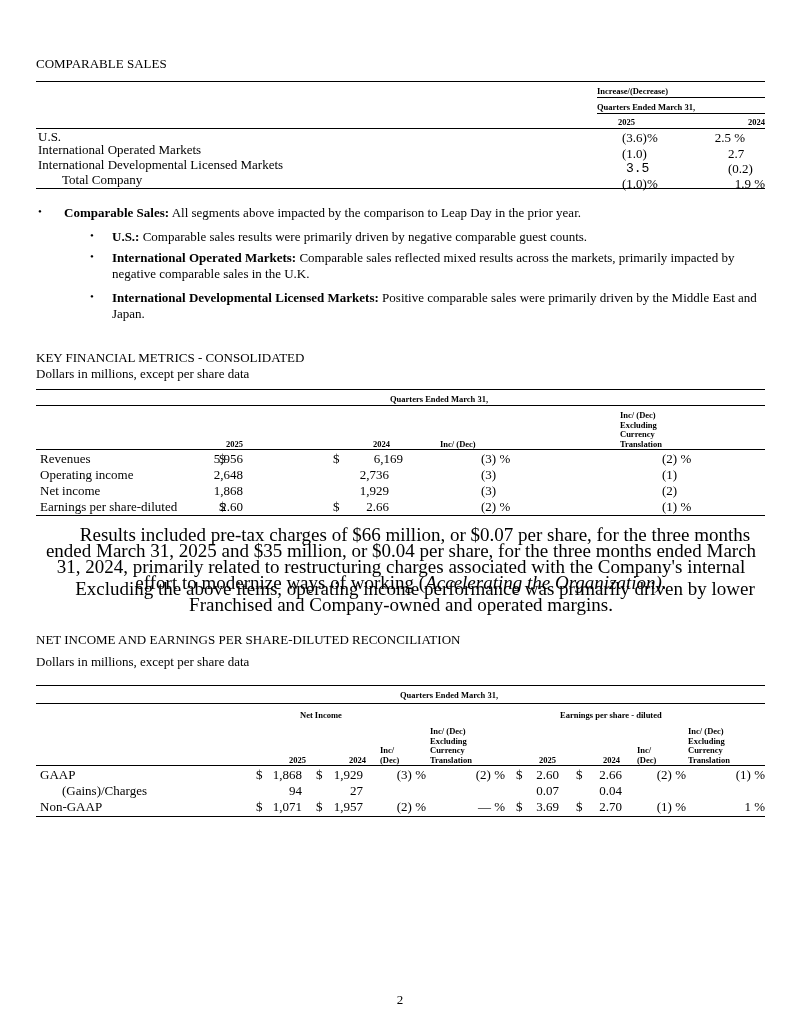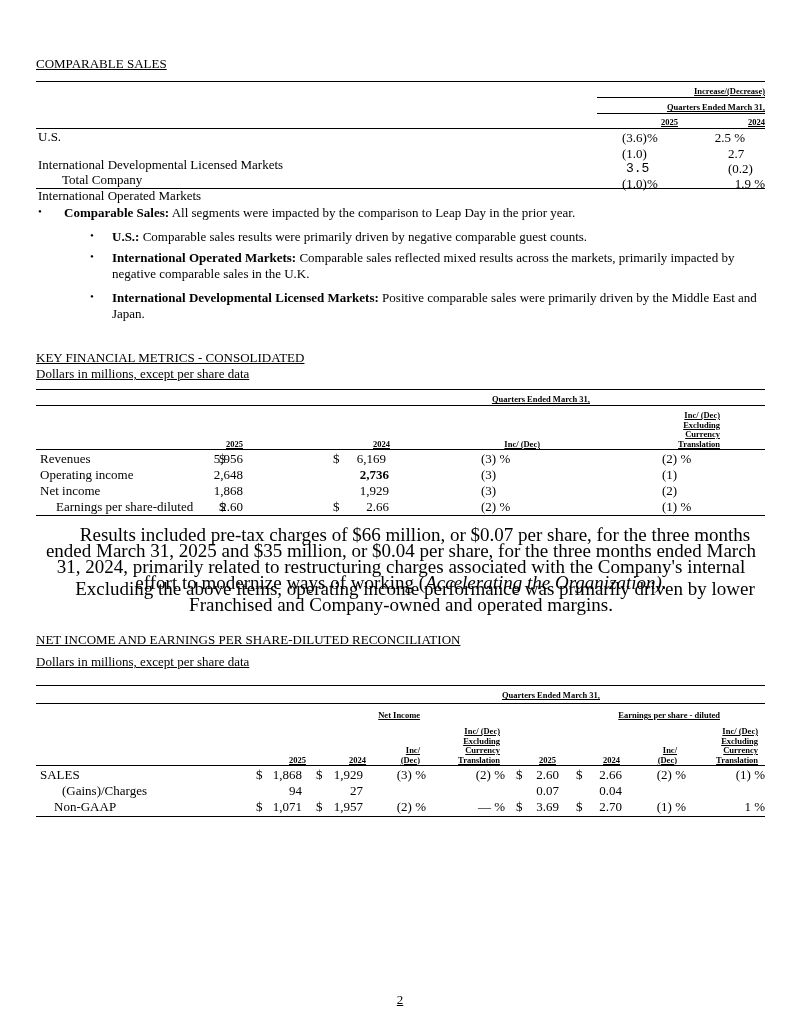--- a/index.html
+++ b/index.html
@@ -1,27 +1,27 @@
 <!DOCTYPE html>
 <html><head>
 <meta charset="utf-8">
 <style>
   html, body { margin: 0; padding: 0; background: #ffffff; }
   body {
     width: 800px; height: 1035px; position: relative; overflow: hidden;
     font-family: "Liberation Serif", serif; color: #000; font-size: 13px;
   }
-  .abs { position: absolute; text-decoration: underline; }
+  .abs { position: absolute; }
   .sec-title { font-size: 13px; }
   .hdr { font-family: "Liberation Serif", serif; font-weight: bold; font-size: 8.5px; }
   .rule { position: absolute; height: 0; border-top: 1.5px solid #000; }
   .thin { border-top-width: 1px; }
   .cell { position: absolute; white-space: nowrap; font-size: 13px; }
   .r { text-align: right; }
-  .c { text-align: right; }
+  .c { text-align: left; }
   .para { position: absolute; left: 36px; width: 730px; font-size: 19px; line-height: 16px; text-align: center; }
   .bullet { position: absolute; font-size: 13px; line-height: 16px; }
   .dot { position: absolute; font-size: 11px; }
   b { font-weight: bold; }
 </style>
 </head>
 <body>
 
 <div class="abs sec-title" style="left:36px; top:56px;">COMPARABLE SALES</div>
 
@@ -33,39 +33,39 @@
 <div class="abs hdr c" style="left:618px; width:60px; top:117px;">2025</div>
 <div class="abs hdr r" style="left:705px; width:60px; top:117px;">2024</div>
 <div class="rule" style="left:36px; width:729px; top:128px;"></div>
 
 <div>
   <div class="cell" style="left:38px; top:129px;">U.S.</div>
   <div class="cell" style="left:622px; top:130px;text-align:center;">(3.6)%</div>
   <div class="cell r" style="left:680px; width:65px; top:130px;">2.5 %</div>
 </div>
 <div>
-  <div class="cell" style="left:38px; top:142px;margin-top:46px;">International Operated Markets</div>
+  <div class="cell" style="left:38px; top:142px;">International Operated Markets</div>
   <div class="cell" style="left:622px; top:146px;">(1.0)</div>
   <div class="cell" style="left:728px; top:146px;">2.7</div>
 </div>
 <div>
   <div class="cell" style="left:38px; top:157px;">International Developmental Licensed Markets</div>
   <div class="cell" style="left:626px; top:161px;font-family:Liberation Mono, monospace;">3.5</div>
   <div class="cell" style="left:728px; top:161px;">(0.2)</div>
 </div>
 <div>
   <div class="cell" style="left:62px; top:172px;">Total Company</div>
   <div class="cell" style="left:622px; top:176px;">(1.0)%</div>
   <div class="cell r" style="left:700px; width:65px; top:176px;">1.9 %</div>
 </div>
 <div class="rule" style="left:36px; width:729px; top:188px;"></div>
 
 <div>
   <span class="dot" style="left:38px; top:205px;">•</span>
-  <div class="bullet" style="left:64px; top:205px; width:700px;"><b>Comparable Sales:</b><span> All segments were impacted by the comparison to Leap Day in the prior year.</span></div>
+  <div class="bullet" style="left:64px; top:205px; width:700px;"><b>Comparable Sales:</b><span> All segments above impacted by the comparison to Leap Day in the prior year.</span></div>
 </div>
 <div>
   <span class="dot" style="left:90px; top:229px;">•</span>
   <div class="bullet" style="left:112px; top:229px; width:652px;"><b>U.S.:</b><span> Comparable sales results were primarily driven by negative comparable guest counts.</span></div>
 </div>
 <div>
   <span class="dot" style="left:90px; top:250px;">•</span>
   <div class="bullet" style="left:112px; top:250px; width:652px;"><b>International Operated Markets:</b><span> Comparable sales reflected mixed results across the markets, primarily impacted by negative comparable sales in the U.K.</span></div>
 </div>
 <div>
@@ -90,44 +90,44 @@
   <div>Translation</div>
 </div>
 <div class="rule" style="left:36px; width:729px; top:449px;"></div>
 
 <div id="km-rows">
     <div>
       <div class="cell" style="left:40px; top:451px;">Revenues</div>
       <div class="cell" style="left:219px; top:451px;">$</div>
       <div class="cell r" style="left:200px; width:43px; top:451px;">5,956</div>
       <div class="cell" style="left:333px; top:451px;">$</div>
-      <div class="cell r" style="left:327px; width:59px; top:451px;">6,169</div>
+      <div class="cell r" style="left:344px; width:59px; top:451px;">6,169</div>
       <div class="cell" style="left:481px; top:451px;">(3) %</div>
       <div class="cell" style="left:662px; top:451px;">(2) %</div>
     </div>
     <div>
       <div class="cell" style="left:40px; top:467px;">Operating income</div>
       <div class="cell" style="left:219px; top:467px;"></div>
       <div class="cell r" style="left:200px; width:43px; top:467px;">2,648</div>
       <div class="cell" style="left:333px; top:467px;"></div>
-      <div class="cell r" style="left:330px; width:59px; top:467px;font-weight:bold;">2,736</div>
+      <div class="cell r" style="left:330px; width:59px; top:467px;">2,736</div>
       <div class="cell" style="left:481px; top:467px;">(3)</div>
       <div class="cell" style="left:662px; top:467px;">(1)</div>
     </div>
     <div>
       <div class="cell" style="left:40px; top:483px;">Net income</div>
       <div class="cell" style="left:219px; top:483px;"></div>
       <div class="cell r" style="left:200px; width:43px; top:483px;">1,868</div>
       <div class="cell" style="left:333px; top:483px;"></div>
       <div class="cell r" style="left:330px; width:59px; top:483px;">1,929</div>
       <div class="cell" style="left:481px; top:483px;">(3)</div>
       <div class="cell" style="left:662px; top:483px;">(2)</div>
     </div>
     <div>
-      <div class="cell" style="left:40px; top:499px;margin-left:16px;">Earnings per share-diluted</div>
+      <div class="cell" style="left:40px; top:499px;">Earnings per share-diluted</div>
       <div class="cell" style="left:219px; top:499px;">$</div>
       <div class="cell r" style="left:200px; width:43px; top:499px;">2.60</div>
       <div class="cell" style="left:333px; top:499px;">$</div>
       <div class="cell r" style="left:330px; width:59px; top:499px;">2.66</div>
       <div class="cell" style="left:481px; top:499px;">(2) %</div>
       <div class="cell" style="left:662px; top:499px;">(1) %</div>
     </div>
   </div>
 <div class="rule" style="left:36px; width:729px; top:515px;"></div>
 
@@ -165,21 +165,21 @@
 <div class="abs hdr c" style="left:688px; width:70px; top:727px; line-height:9.5px;">
   <div>Inc/ (Dec)</div>
   <div>Excluding</div>
   <div>Currency</div>
   <div>Translation</div>
 </div>
 <div class="rule" style="left:36px; width:729px; top:765px;"></div>
 
 <div id="rec-rows">
     <div>
-      <div class="cell" style="left:40px; top:767px;">SALES</div>
+      <div class="cell" style="left:40px; top:767px;">GAAP</div>
       <div class="cell" style="left:256px; top:767px;">$</div>
       <div class="cell r" style="left:260px; width:42px; top:767px;">1,868</div>
       <div class="cell" style="left:316px; top:767px;">$</div>
       <div class="cell r" style="left:320px; width:43px; top:767px;">1,929</div>
       <div class="cell r" style="left:370px; width:56px; top:767px;">(3) %</div>
       <div class="cell r" style="left:440px; width:65px; top:767px;">(2) %</div>
       <div class="cell" style="left:516px; top:767px;">$</div>
       <div class="cell r" style="left:520px; width:39px; top:767px;">2.60</div>
       <div class="cell" style="left:576px; top:767px;">$</div>
       <div class="cell r" style="left:580px; width:42px; top:767px;">2.66</div>
@@ -195,21 +195,21 @@
       <div class="cell r" style="left:370px; width:56px; top:783px;"></div>
       <div class="cell r" style="left:440px; width:65px; top:783px;"></div>
       <div class="cell" style="left:516px; top:783px;"></div>
       <div class="cell r" style="left:520px; width:39px; top:783px;">0.07</div>
       <div class="cell" style="left:576px; top:783px;"></div>
       <div class="cell r" style="left:580px; width:42px; top:783px;">0.04</div>
       <div class="cell r" style="left:630px; width:56px; top:783px;"></div>
       <div class="cell r" style="left:700px; width:65px; top:783px;"></div>
     </div>
     <div>
-      <div class="cell" style="left:40px; top:799px;margin-left:14px;">Non-GAAP</div>
+      <div class="cell" style="left:40px; top:799px;">Non-GAAP</div>
       <div class="cell" style="left:256px; top:799px;">$</div>
       <div class="cell r" style="left:260px; width:42px; top:799px;">1,071</div>
       <div class="cell" style="left:316px; top:799px;">$</div>
       <div class="cell r" style="left:320px; width:43px; top:799px;">1,957</div>
       <div class="cell r" style="left:370px; width:56px; top:799px;">(2) %</div>
       <div class="cell r" style="left:440px; width:65px; top:799px;">— %</div>
       <div class="cell" style="left:516px; top:799px;">$</div>
       <div class="cell r" style="left:520px; width:39px; top:799px;">3.69</div>
       <div class="cell" style="left:576px; top:799px;">$</div>
       <div class="cell r" style="left:580px; width:42px; top:799px;">2.70</div>

